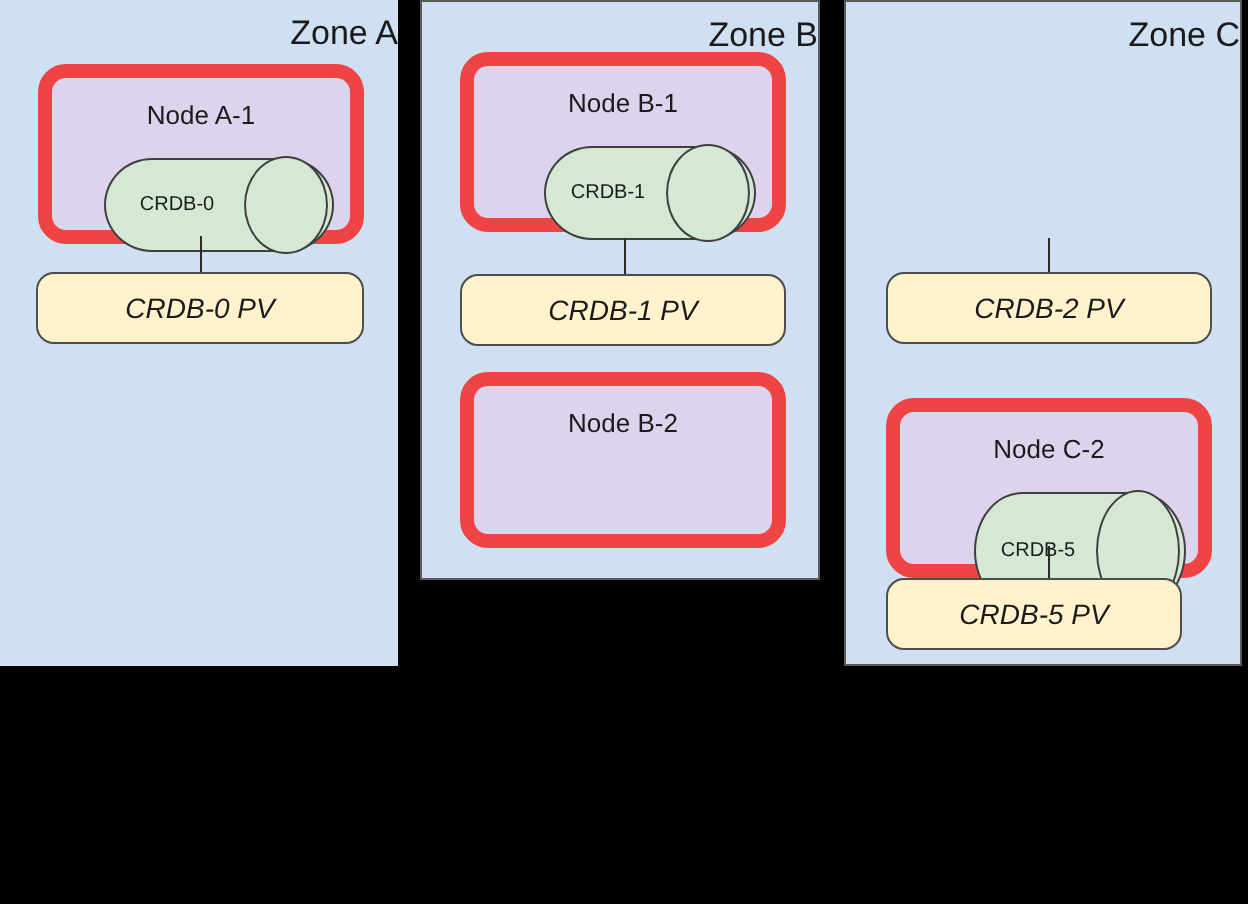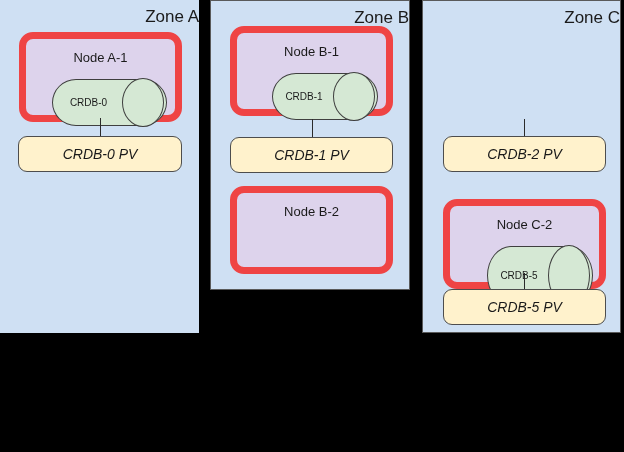--- a/index.html
+++ b/index.html
@@ -181,18 +181,18 @@
       <div class="node-title">Node C-2</div>
       <div class="cylinder" style="left:37px; top:40px; width:106px; height:59px;">
         <div class="cyl-body"></div>
         <div class="cyl-cap"></div>
         <div class="cyl-label">CRDB-5</div>
       </div>
     </div>
 
     <div class="connector" style="left:101px; top:272px; height:18px;"></div>
 
-    <div class="pv" style="left:20px; top:288px; width:163px; height:36px;">
+    <div class="pv" style="left:20px; top:288px; width:148px; height:36px;">
       <span class="pv-label">CRDB-5 PV</span>
     </div>
   </div>
 
 </div>
 
 </body></html>

